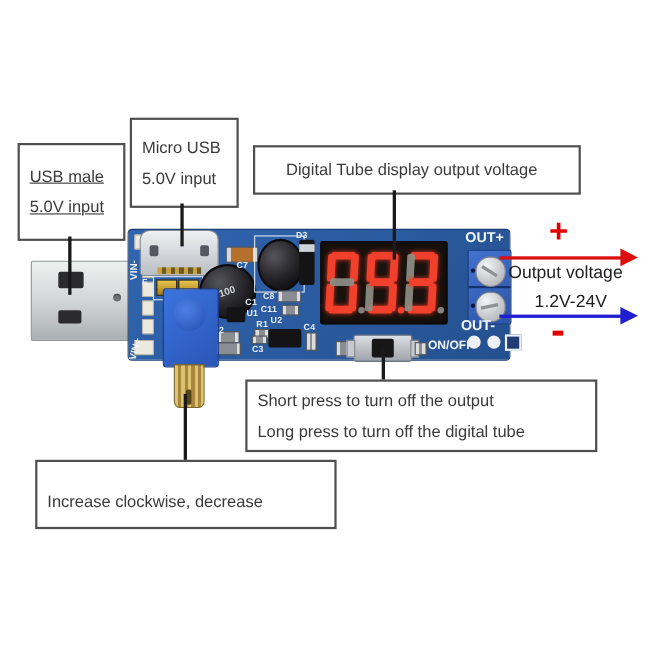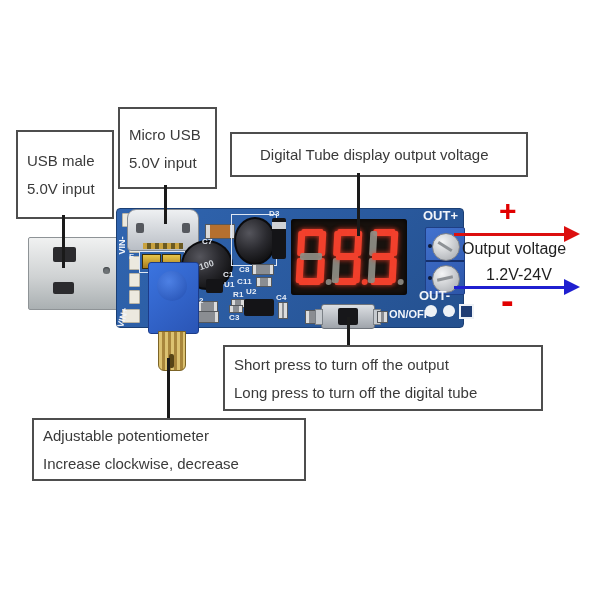--- a/index.html
+++ b/index.html
@@ -152,21 +152,21 @@
     <div class="blackpart" style="left:89px;top:70px;width:17px;height:14px;"></div>
     <div class="chip" style="left:114px;top:90px;width:12px;height:7px;"></div>
     <div class="blackpart" style="left:127px;top:90px;width:30px;height:17px;"></div>
     <div class="chip" style="left:161px;top:93px;width:8px;height:15px;"></div>
     <div class="chip" style="left:80px;top:92px;width:19px;height:9px;"></div>
     <div class="chip" style="left:77px;top:102px;width:23px;height:10px;"></div>
     <div class="chip" style="left:112px;top:96px;width:12px;height:6px;"></div>
 
     <div class="abs" style="left:0;top:0;width:100%;height:100%;">
         <span class="silk" style="left: 12px; top: 44px;">F</span>
-        <span class="silk" style="left: 85px; top: 29px;">C7</span>
+        <span class="silk" style="left: 98px; top: 29px;">C7</span>
         <span class="silk" style="left: 152px; top: 1px;">D3</span>
         <span class="silk" style="left: 122px; top: 57px;">C8</span>
         <span class="silk" style="left: 120px; top: 69px;">C11</span>
         <span class="silk" style="left: 106px; top: 62px;">C1</span>
         <span class="silk" style="left: 107px; top: 72px;">U1</span>
         <span class="silk" style="left: 116px; top: 82px;">R1</span>
         <span class="silk" style="left: 129px; top: 79px;">U2</span>
         <span class="silk" style="left: 159px; top: 85px;">C4</span>
         <span class="silk" style="left: 62px; top: 86px;">C9</span>
         <span class="silk" style="left: 76px; top: 88px;">R2</span>
@@ -227,21 +227,21 @@
     <div class="pad-round" style="left:308px;top:96px;"></div>
     <div class="pad-round" style="left:326px;top:96px;"></div>
     <div class="pad-square" style="left:342px;top:95px;"></div>
 
     <div class="pot"></div>
     <div class="brass">
       <div class="notch"></div>
     </div>
   </div>
 
-  <div class="callout" style="left:16px;top:130px;width:94px;height:85px;">
+  <div class="callout" style="left:16px;top:130px;width:94px;height:85px;text-decoration:underline;">
     <div class="cl-line">USB male</div>
     <div class="cl-gap"></div>
     <div class="cl-line">5.0V input</div>
   </div>
 
   <div class="callout" style="left:118px;top:107px;width:95px;height:78px;">
     <div class="cl-line">Micro USB</div>
     <div class="cl-gap"></div>
     <div class="cl-line">5.0V input</div>
   </div>
@@ -250,21 +250,20 @@
     <div class="cl-line" style="padding-left:28px;">Digital Tube display output voltage</div>
   </div>
 
   <div class="callout" style="left:223px;top:345px;width:316px;height:62px;">
     <div class="cl-line">Short press to turn off the output</div>
     <div class="cl-gap"></div>
     <div class="cl-line">Long press to turn off the digital tube</div>
   </div>
 
   <div class="callout" style="left:32px;top:418px;width:270px;height:59px;">
-    <div class="cl-line">Adjustable potentiometer</div>
     <div class="cl-gap"></div>
     <div class="cl-line">Increase clockwise, decrease</div>
   </div>
 
   <div class="vline" style="left:62px;top:215px;height:53px;"></div>
   <div class="vline" style="left:164px;top:185px;height:39px;"></div>
   <div class="vline" style="left:357px;top:173px;height:63px;"></div>
   <div class="vline" style="left:347px;top:317px;height:28px;"></div>
   <div class="vline" style="left:167px;top:358px;height:60px;"></div>
 

